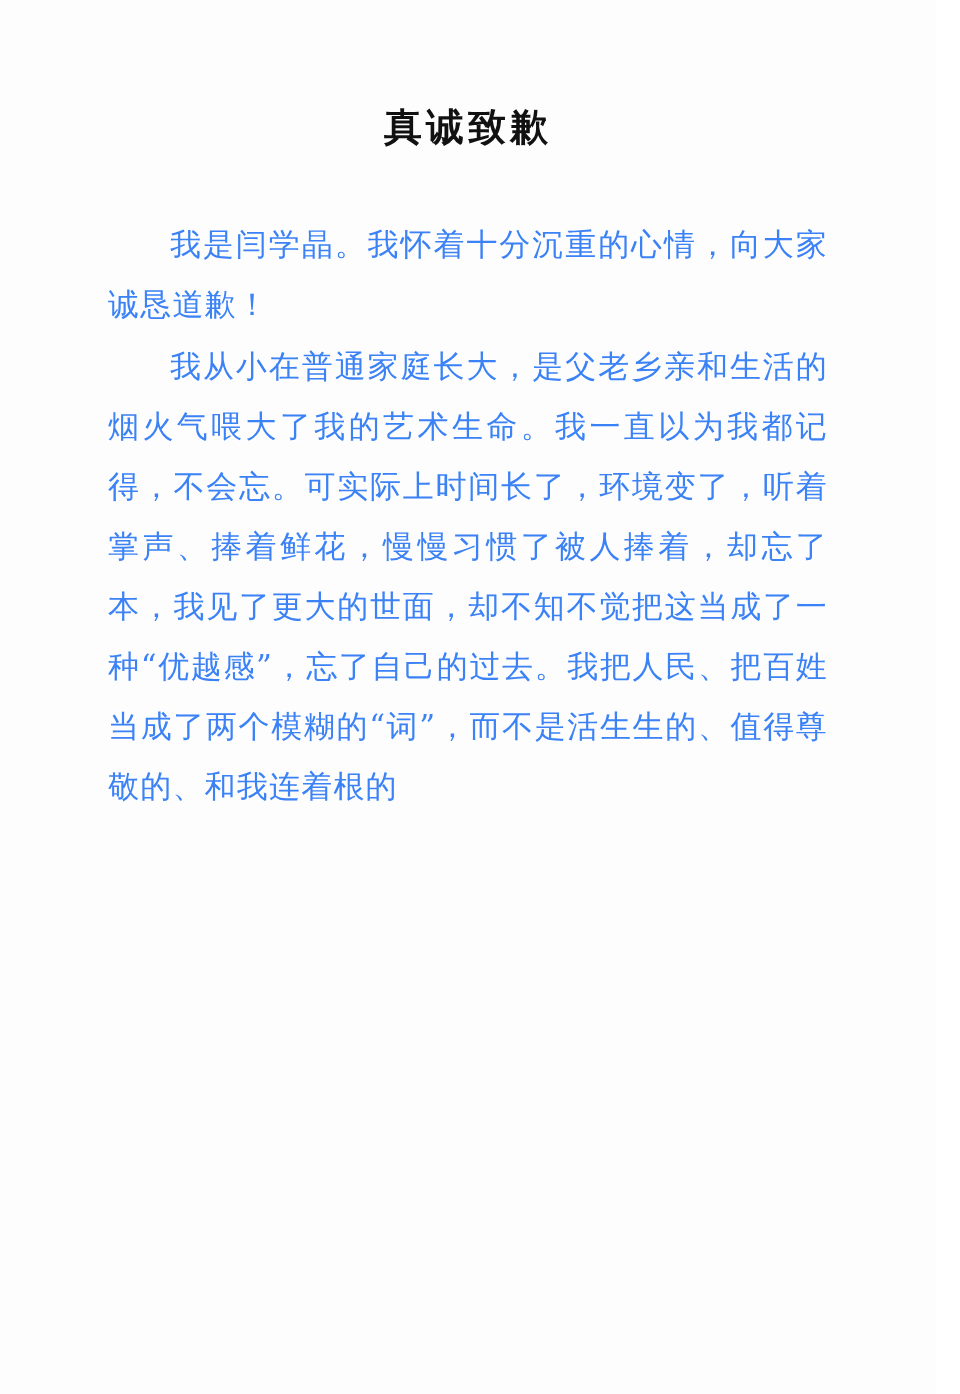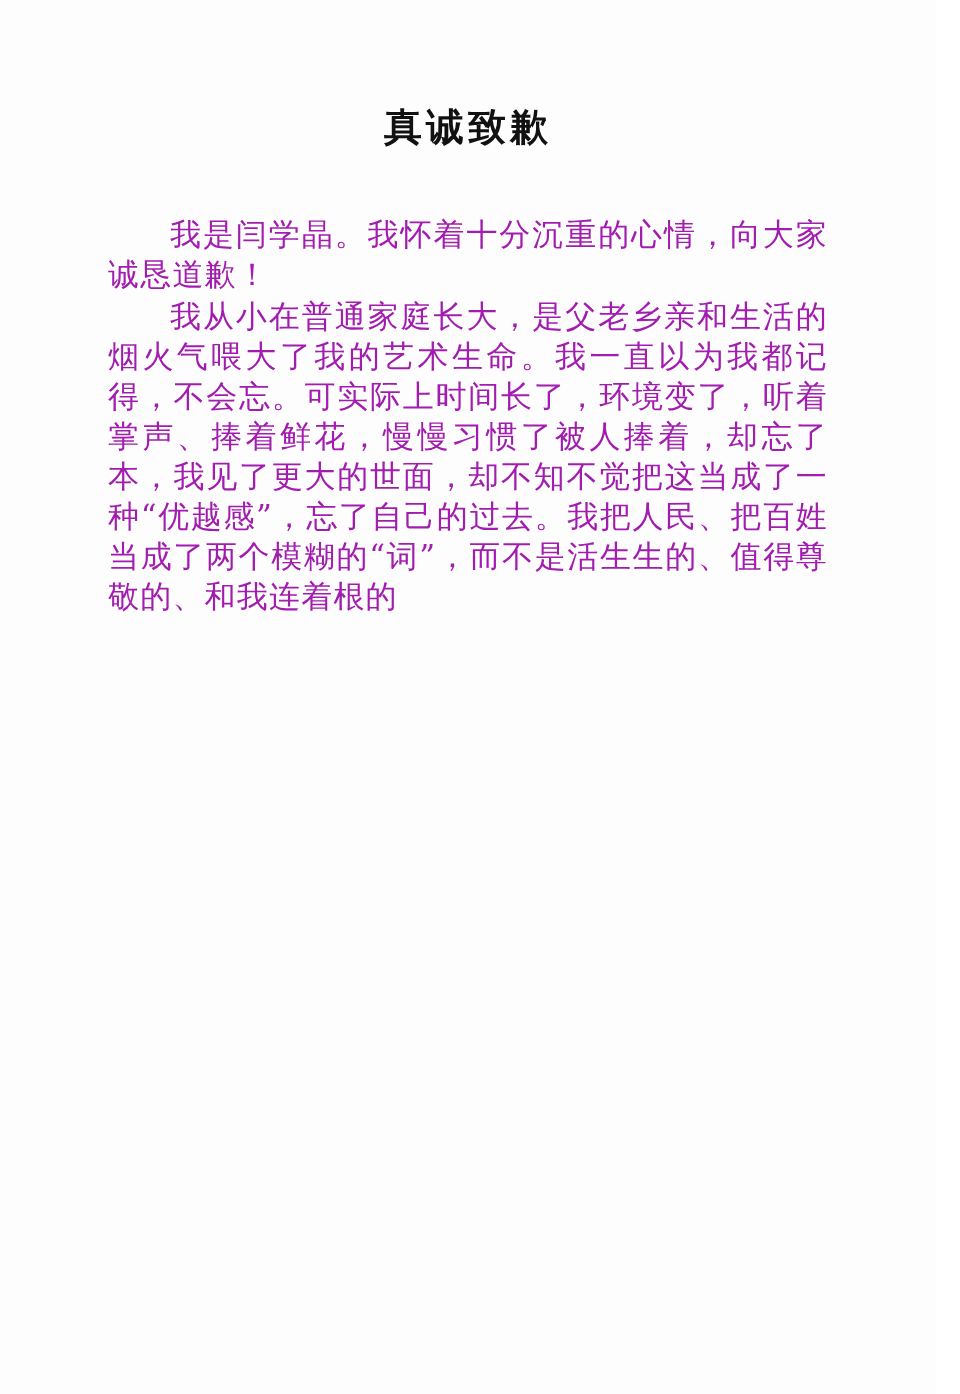--- a/index.html
+++ b/index.html
@@ -33,26 +33,26 @@
     padding-top: 104px;
     padding-bottom: 0;
     line-height: 1.2;
   }
   .body-text {
     margin-top: 64px;
   }
   .para {
     font-family: "DejaVu Serif", serif;
     font-size: 31px;
-    line-height: 40px;
+    line-height: 60px;
     letter-spacing: 1.2px;
     text-indent: 62px;
     text-align: justify;
     text-justify: inter-ideograph;
-    color: #a21caf;
+    color: #3b82f6;
     margin: 0 0 2px 0;
     word-break: break-all;
   }
 </style>
 </head>
 <body>
 
 <div class="page">
 
   <h1 class="doc-title">真诚致歉</h1>

